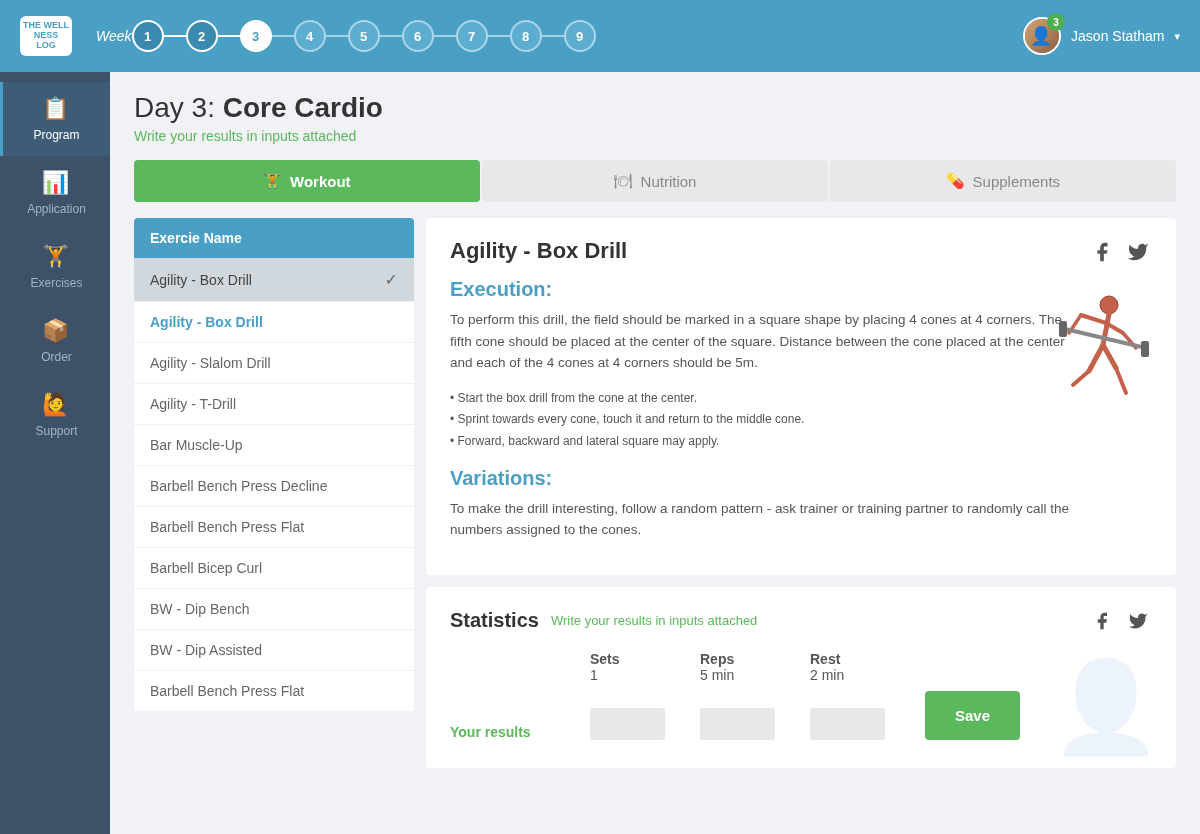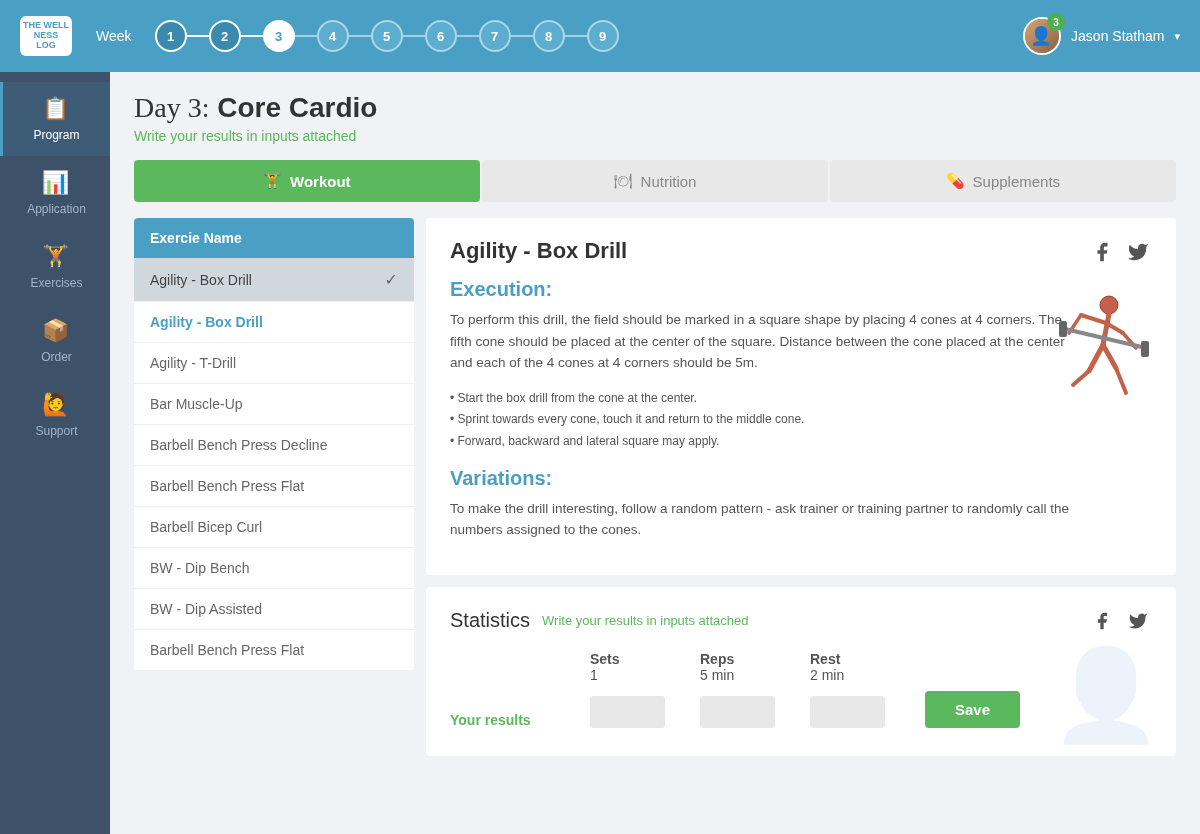--- a/index.html
+++ b/index.html
@@ -28,21 +28,22 @@
     .logo-text {
       font-size: 9px;
       font-weight: bold;
       color: #4a9fc4;
       text-align: center;
       line-height: 1.1;
     }
     .week-label {
       color: white;
       font-size: 14px;
-      margin-right: 23px;
+      font-style: italic;
+      margin-right: 0;
       font-weight: 500;
     }
     .week-steps {
       display: flex;
       align-items: center;
       gap: 0;
       flex: 1;
     }
     .step-circle {
       width: 32px;
@@ -163,21 +164,21 @@
       align-items: flex-start;
       justify-content: space-between;
       margin-bottom: 16px;
     }
     .page-title-group {}
     .page-title {
       font-size: 28px;
       font-weight: 700;
       color: #333;
     }
-    .page-title span { color: #333; font-weight: 300; font-family: Liberation Serif, serif; }
+    .page-title span { color: #333; font-weight: 300; }
     .page-title strong { color: #333; font-weight: 700; }
     .page-subtitle {
       color: #5cb85c;
       font-size: 14px;
       margin-top: 4px;
     }
     .header-actions { display: flex; gap: 10px; align-items: center; margin-top: 4px; }
     .btn-back {
       background: #6c757d;
       color: white;
@@ -359,21 +360,21 @@
       justify-content: space-between;
       margin-bottom: 16px;
     }
     .statistics-title-group {
       display: flex;
       align-items: center;
       gap: 12px;
     }
     .statistics-title {
       font-size: 20px;
-      font-weight: 400;
+      font-weight: 700;
       color: #333;
     }
     .statistics-subtitle {
       color: #5cb85c;
       font-size: 13px;
     }
     .stats-col-headers {
       display: flex;
       margin-left: 140px;
     }
@@ -403,21 +404,21 @@
       height: 32px;
       background: #e8e8e8;
       border: none;
       border-radius: 3px;
       margin-right: 35px;
     }
     .btn-save {
       background: #5cb85c;
       color: white;
       border: none;
-      padding: 10px 30px;
+      padding: 16px 30px;
       border-radius: 4px;
       font-size: 15px;
       font-weight: 600;
       cursor: pointer;
       margin-left: 20px;
     }
     .stats-bg-icon {
       position: absolute;
       right: 20px;
       bottom: 10px;
@@ -538,20 +539,24 @@
 
       <div class="exercise-list">
         <div class="exercise-list-header">Exercie Name</div>
 
       <div class="exercise-list-item selected">
       <span>Agility - Box Drill</span>
       <span class="check-icon">✓</span>
     </div>
           <div class="exercise-list-item active-item">
       <span>Agility - Box Drill</span>
+
+    </div>
+          <div class="exercise-list-item normal-item">
+      <span>Agility - Slalom Drill</span>
 
     </div>
           <div class="exercise-list-item normal-item">
       <span>Agility - T-Drill</span>
 
     </div>
           <div class="exercise-list-item normal-item">
       <span>Bar Muscle-Up</span>
 
     </div>

